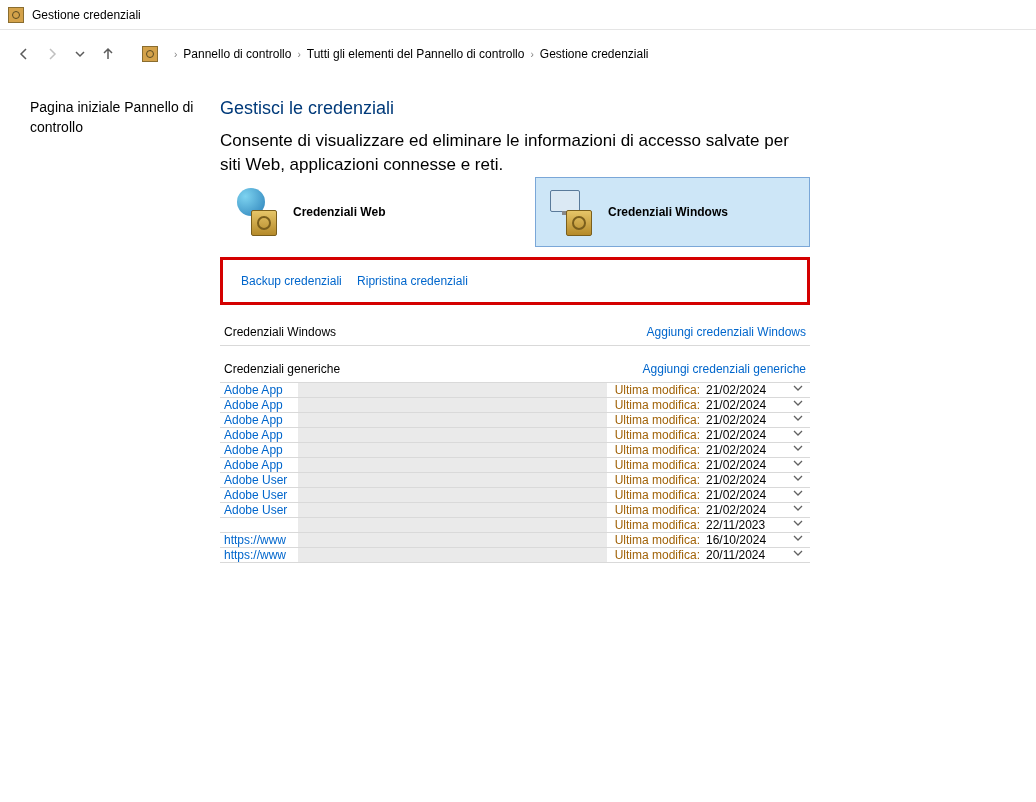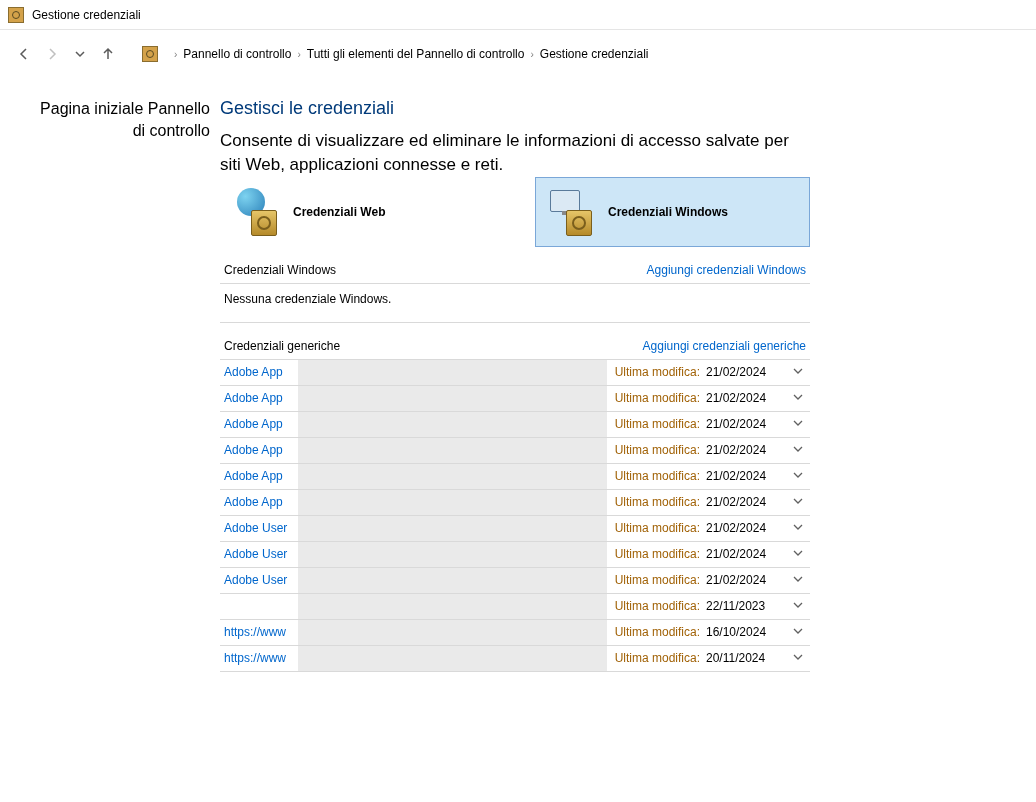--- a/index.html
+++ b/index.html
@@ -15,21 +15,21 @@
 .nav-btn svg { width: 16px; height: 16px; }
 .nav-btn.disabled { color: #c0c0c0; }
 .breadcrumb { display: flex; align-items: center; margin-left: 20px; font-size: 12px; }
 .bc-icon { width: 16px; height: 16px; background: #d4a24a; border: 1px solid #8a6d2f; margin-right: 10px; position: relative; }
 .bc-icon::after { content: ""; position: absolute; inset: 3px; border: 1px solid #5a4a20; border-radius: 50%; }
 .breadcrumb a { color: #000; text-decoration: none; cursor: pointer; }
 .breadcrumb .sep { margin: 0 6px; color: #808080; font-size: 10px; }
 
 .body-area { display: flex; padding: 20px 30px 30px 30px; }
 .sidebar { width: 190px; flex-shrink: 0; padding-right: 10px; }
-.sidebar a { color: #000; text-decoration: none; font-size: 16px; line-height: 1.4; display: block; text-align: right; }
+.sidebar a { color: #000; text-decoration: none; font-size: 14px; line-height: 1.4; display: block; }
 
 .main { flex: 1; max-width: 590px; }
 
 .page-title { color: #003a7a; font-size: 18px; font-weight: 400; margin-bottom: 10px; }
 .page-desc { font-size: 17px; line-height: 1.4; }
 
 .category-row { display: flex; gap: 40px; margin-bottom: 10px; }
 .category-card { flex: 1; display: flex; align-items: center; padding: 10px 12px; border: 1px solid transparent; cursor: pointer; }
 .category-card.selected { background: #cde6f7; border: 1px solid #7aa7d8; }
 .cc-icon { width: 48px; height: 48px; margin-right: 12px; position: relative; flex-shrink: 0; }
@@ -42,21 +42,21 @@
 
 .highlight-box { border: 3px solid #d40000; padding: 14px 18px; margin-bottom: 14px; }
 .highlight-box a { color: #0066cc; text-decoration: none; font-size: 12px; cursor: pointer; }
 .highlight-box a + a { margin-left: 12px; }
 
 .section { margin-top: 10px; }
 .section-head { display: flex; justify-content: space-between; align-items: center; border-bottom: 1px solid #d9d9d9; padding: 6px 4px; font-size: 12px; }
 .section-head .add-link { color: #0066cc; text-decoration: none; cursor: pointer; }
 .empty-text { padding: 8px 4px 16px 4px; font-size: 12px; border-bottom: 1px solid #d9d9d9; }
 
-.cred-row { display: flex; align-items: center; border-bottom: 1px solid #d9d9d9; height: 26px; font-size: 12px; }
+.cred-row { display: flex; align-items: center; border-bottom: 1px solid #d9d9d9; height: 15px; font-size: 12px; }
 .cred-name { color: #0066cc; width: 78px; white-space: nowrap; overflow: hidden; padding-left: 4px; cursor: pointer; }
 .cred-obscured { flex: 1; background: #eaeaea; height: 100%; margin-right: 8px; }
 .cred-mod-label { color: #a16207; white-space: nowrap; margin-right: 6px; }
 .cred-mod-date { width: 80px; white-space: nowrap; }
 .cred-chevron { width: 24px; text-align: center; color: #606060; cursor: pointer; }
 .cred-chevron svg { width: 12px; height: 12px; }
 </style>
 </head>
 <body>
 
@@ -116,27 +116,30 @@
       </div>
       <div class="category-card selected">
         <div class="cc-icon">
           <div class="monitor"></div>
             <div class="vault"></div>
         </div>
         <span class="cc-label">Credenziali Windows</span>
       </div>
     </div>
 
+    <div class="highlight-box">
+      <a>Backup credenziali</a>
+      <a>Ripristina credenziali</a>
+    </div>
 
     <div class="section">
       <div class="section-head">
         <span>Credenziali Windows</span>
         <a class="add-link">Aggiungi credenziali Windows</a>
       </div>
-      <div class="empty-text">Nessuna credenziale Windows.</div>
     </div>
 
 
     <div class="section">
       <div class="section-head">
         <span>Credenziali generiche</span>
         <a class="add-link">Aggiungi credenziali generiche</a>
       </div>
       <div id="generic-list">
           <div class="cred-row">

